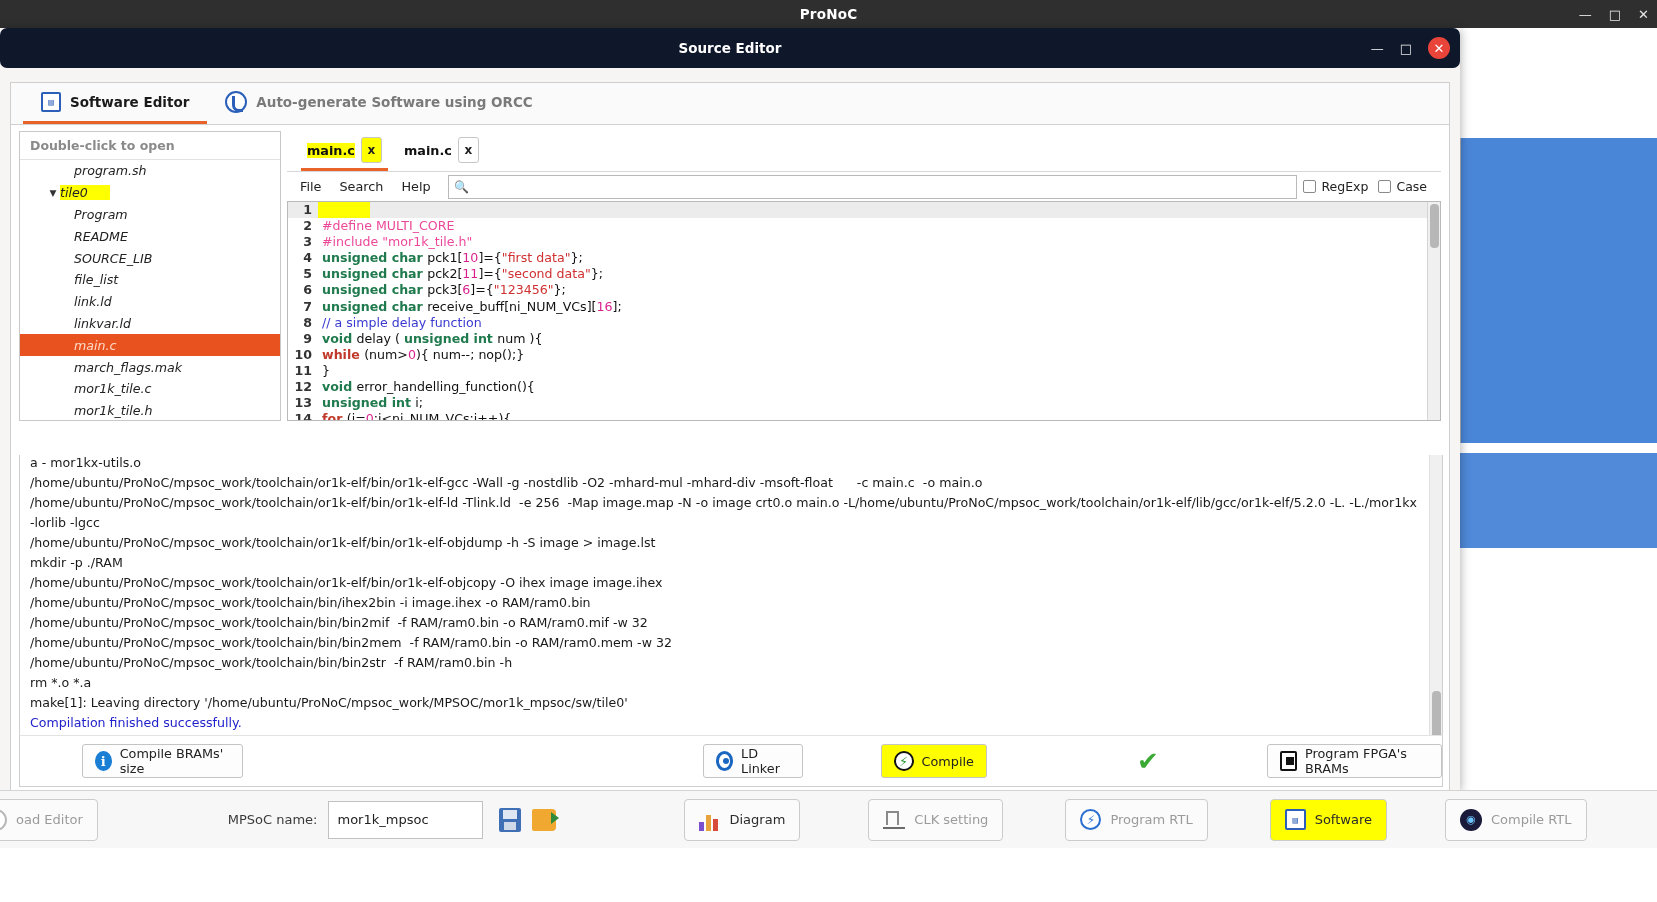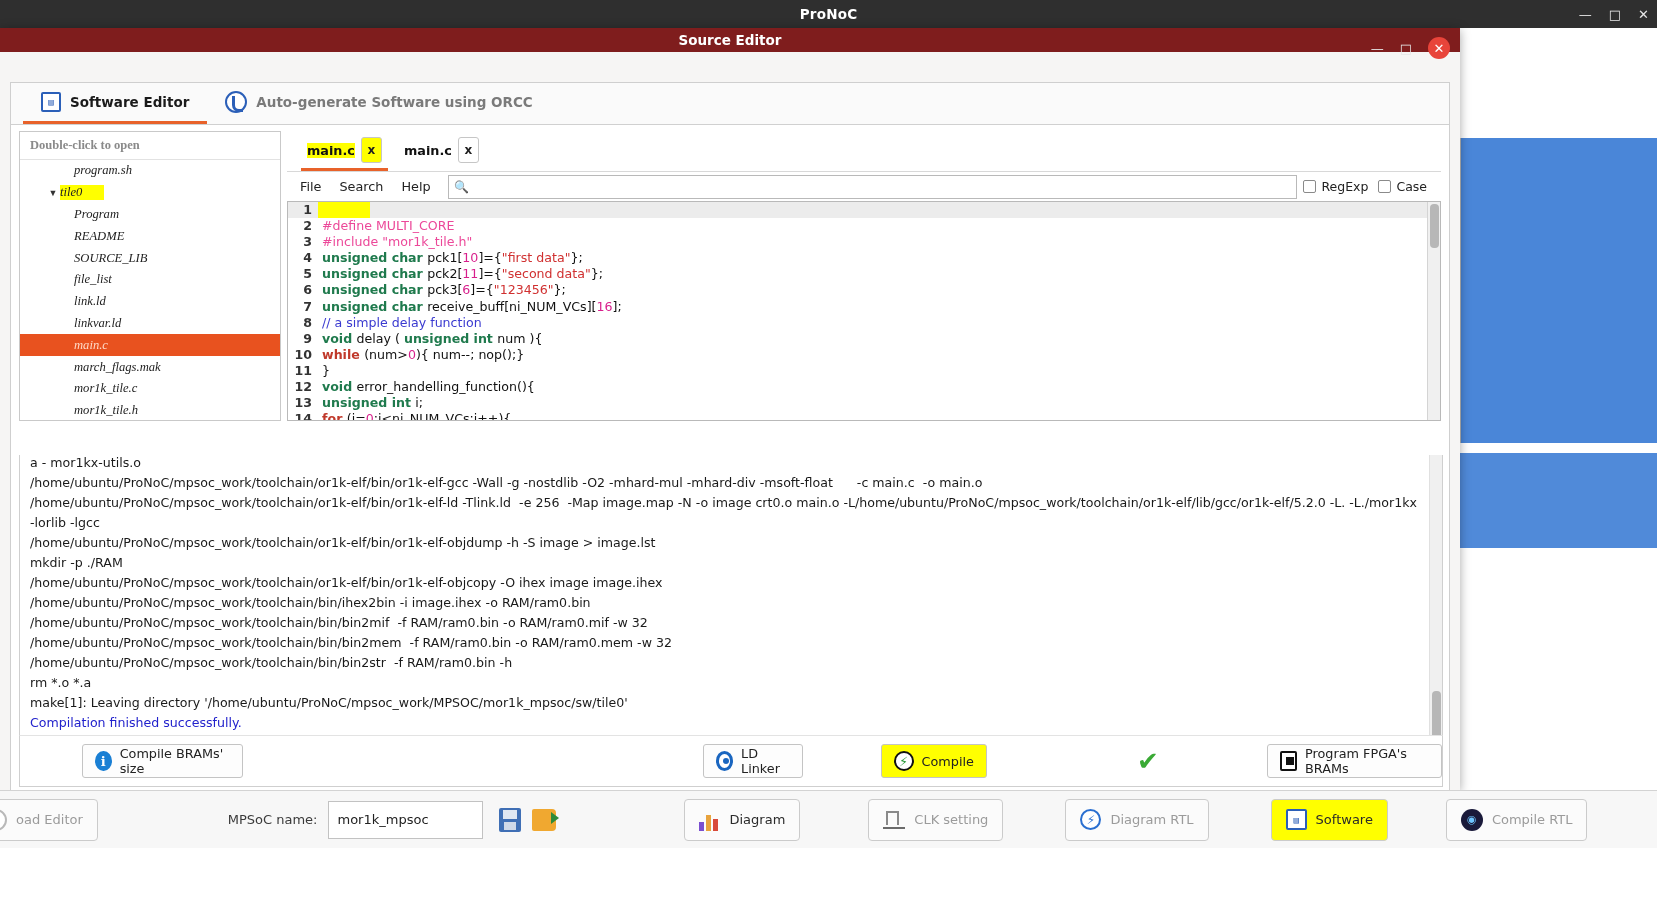--- a/index.html
+++ b/index.html
@@ -43,22 +43,22 @@
     background:#ffffff;
   }
 
   
   #source-editor-dialog {
     position:absolute; left:0px; top:28px; width:1460px; height:762px;
     background:#f6f5f4;
     box-shadow:0 2px 10px rgba(0,0,0,.35);
   }
   .se-titlebar {
-    height:24px; background:#7f1d1d; color:#fff;
-    display:flex; align-items:center; justify-content:center; position:relative;
+    height:40px; background:#0f172a; color:#fff;
+    display:flex; align-items:center; justify-content:center; position:relative;border-radius:7px;
   }
   .se-title { font-size:13.5px; font-weight:bold; }
   .se-wbtns { position:absolute; right:10px; top:0; height:40px; display:flex; align-items:center; gap:16px; }
   .se-wbtn { font-size:13px; color:#e6e6e6; cursor:pointer; }
   .se-close {
     width:22px; height:22px; border-radius:50%; background:#e8443a; color:#fff;
     display:flex; align-items:center; justify-content:center; font-size:13px; font-weight:bold; cursor:pointer;
   }
 
   .se-body {
@@ -86,21 +86,21 @@
   .tab-ico-orcc { width:22px; height:22px; border-radius:50%; background:#fff;
                   border:2px solid #2b5fb8; position:relative; }
   .tab-ico-orcc::after { content:""; position:absolute; left:5px; top:3px;
                   width:8px; height:13px; border-left:3px solid #2b5fb8;
                   border-bottom:3px solid #2b5fb8; border-radius:0 0 0 7px; }
 
   
   .split { display:flex; height:296px; padding:6px 8px 0 8px; gap:6px; }
 
   .tree-pane { width:262px; border:1px solid #c9c9c9; background:#fff;
-               display:flex; flex-direction:column; overflow:hidden;font-family:Liberation Serif, serif; }
+               display:flex; flex-direction:column; overflow:hidden; }
   .tree-head { font-size:12.5px; font-weight:bold; color:#8a8a8a; padding:6px 8px 6px 10px;
                border-bottom:1px solid #e2e2e2; }
   .tree-list { flex:1; overflow:hidden; }
   .tree-row { display:flex; align-items:center; height:21.8px; font-size:12.6px;
               font-style:italic; color:#222; cursor:pointer; padding-right:4px; }
   .tree-row .tw { width:14px; text-align:center; font-size:9px; color:#333; font-style:normal; }
   .tree-row .lbl { white-space:nowrap; }
   .tree-row.depth1 { padding-left:40px; }
   .tree-row.depth0 { padding-left:26px; }
   .tree-row.hl .lbl { background:#ffff00; padding:0 22px 0 0; }
@@ -453,21 +453,21 @@
       <span>Diagram</span>
     </div>
 
     <div class="tb-btn" style="margin-left:68px;">
       <span class="ic-clk"></span>
       <span>CLK setting</span>
     </div>
 
     <div class="tb-btn" style="margin-left:62px;">
       <span class="ic-rtl">⚡</span>
-      <span>Diagram RTL</span>
+      <span>Program RTL</span>
     </div>
 
     <div class="tb-btn hl" style="margin-left:62px;">
       <span class="ic-soft">▤</span>
       <span>Software</span>
     </div>
 
     <div class="tb-btn" style="margin-left:58px;">
       <span class="ic-compile">◉</span>
       <span>Compile RTL</span>

